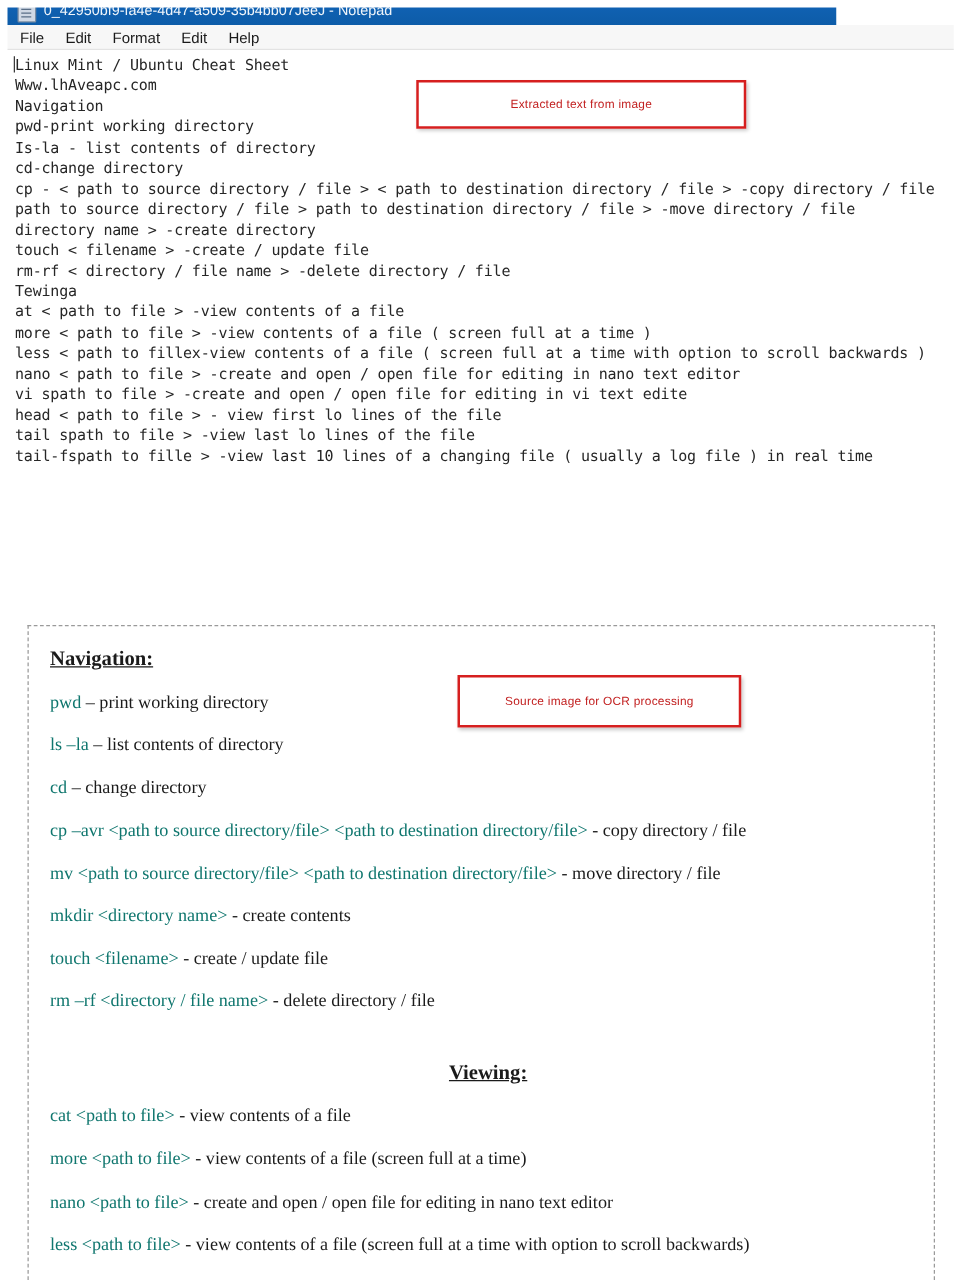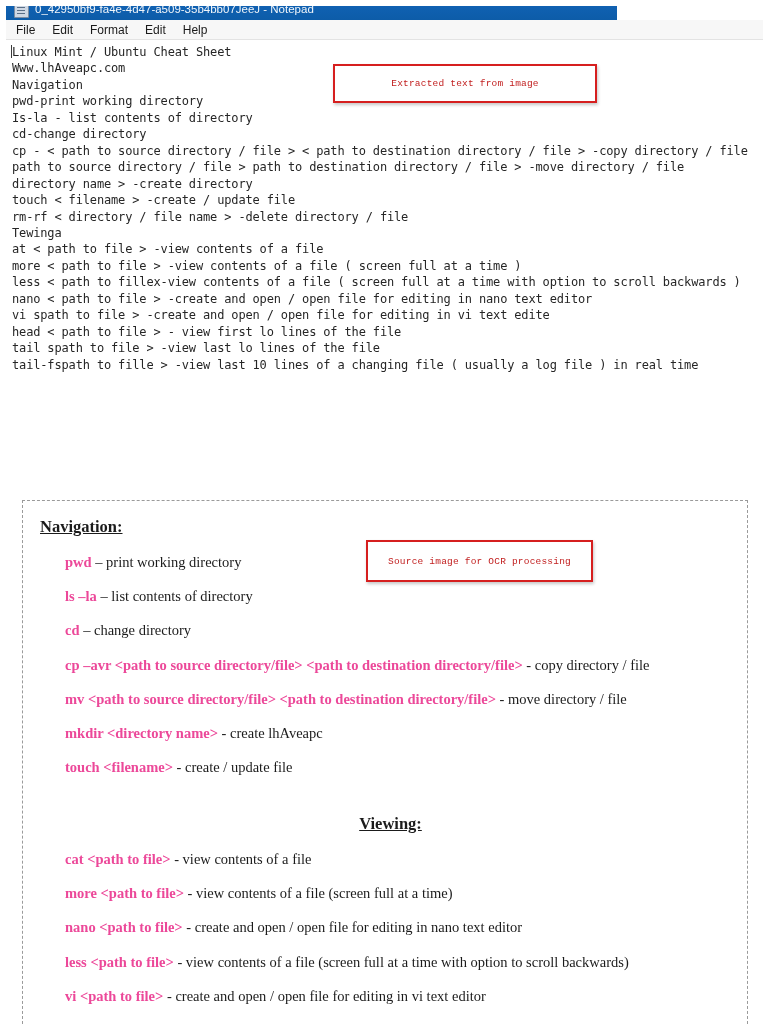--- a/index.html
+++ b/index.html
@@ -21,21 +21,21 @@
     left: 0;
     top: 0;
     width: 769px;
     height: 470px;
     background: #ffffff;
   }
   .titlebar {
     position: absolute;
     left: 6px;
     top: 0px;
-    width: 611px;
+    width: 663px;
     height: 20px;
     background: linear-gradient(#1163b6, #0d5ca8);
     overflow: hidden;
     display: flex;
     align-items: center;
   }
   .titlebar-icon {
     width: 13px;
     height: 13px;
     margin-left: 8px;
@@ -131,21 +131,21 @@
     background: #ffffff;
     box-sizing: border-box;
     display: flex;
     align-items: center;
     justify-content: center;
     box-shadow: 1px 2px 3px rgba(0,0,0,0.22);
   }
   .annot-text {
     color: #c22020;
     font-size: 9.5px;
-    font-family: Liberation Mono, monospace;
+    font-family: Liberation Sans, sans-serif;
     white-space: nowrap;
     letter-spacing: 0.2px;
   }
   #annot-extracted {
     left: 333px;
     top: 64px;
     width: 264px;
     height: 39px;
   }
   #annot-source {
@@ -189,23 +189,22 @@
   }
   .doc-row {
     font-family: "Liberation Serif", serif;
     font-size: 14.5px;
     color: #1b1b1b;
     margin-bottom: 17.5px;
     line-height: 1.15;
     white-space: nowrap;
   }
   .cmd {
-    color: #ec4899;
-    font-weight: bold;
-    margin-left: 25px;
+    color: #0f766e;
+    font-weight: normal;
   }
   .desc {
     color: #1b1b1b;
   }
 </style>
 </head>
 <body>
 
 <div class="notepad">
 
@@ -235,22 +234,23 @@
 </div>
 
 <div class="srcdoc">
   <div class="srcdoc-inner" id="srcdoc-inner">
       <div class="doc-heading">Navigation:</div>
       <div class="doc-row"><span class="cmd">pwd</span><span class="desc"> – print working directory</span></div>
       <div class="doc-row"><span class="cmd">ls –la</span><span class="desc"> – list contents of directory</span></div>
       <div class="doc-row"><span class="cmd">cd</span><span class="desc"> – change directory</span></div>
       <div class="doc-row"><span class="cmd">cp –avr &lt;path to source directory/file&gt; &lt;path to destination directory/file&gt;</span><span class="desc"> - copy directory / file</span></div>
       <div class="doc-row"><span class="cmd">mv &lt;path to source directory/file&gt; &lt;path to destination directory/file&gt;</span><span class="desc"> - move directory / file</span></div>
-      <div class="doc-row"><span class="cmd">mkdir &lt;directory name&gt;</span><span class="desc"> - create lhAveapc</span></div>
+      <div class="doc-row"><span class="cmd">mkdir &lt;directory name&gt;</span><span class="desc"> - create contents</span></div>
       <div class="doc-row"><span class="cmd">touch &lt;filename&gt;</span><span class="desc"> - create / update file</span></div>
+      <div class="doc-row"><span class="cmd">rm –rf &lt;directory / file name&gt;</span><span class="desc"> - delete directory / file</span></div>
       <div class="doc-heading second">Viewing:</div>
       <div class="doc-row"><span class="cmd">cat &lt;path to file&gt;</span><span class="desc"> - view contents of a file</span></div>
       <div class="doc-row"><span class="cmd">more &lt;path to file&gt;</span><span class="desc"> - view contents of a file (screen full at a time)</span></div>
       <div class="doc-row"><span class="cmd">nano &lt;path to file&gt;</span><span class="desc"> - create and open / open file for editing in nano text editor</span></div>
       <div class="doc-row"><span class="cmd">less &lt;path to file&gt;</span><span class="desc"> - view contents of a file (screen full at a time with option to scroll backwards)</span></div>
       <div class="doc-row"><span class="cmd">vi &lt;path to file&gt;</span><span class="desc"> - create and open / open file for editing in vi text editor</span></div>
     </div>
 </div>
 
 <div class="annot" id="annot-source">

